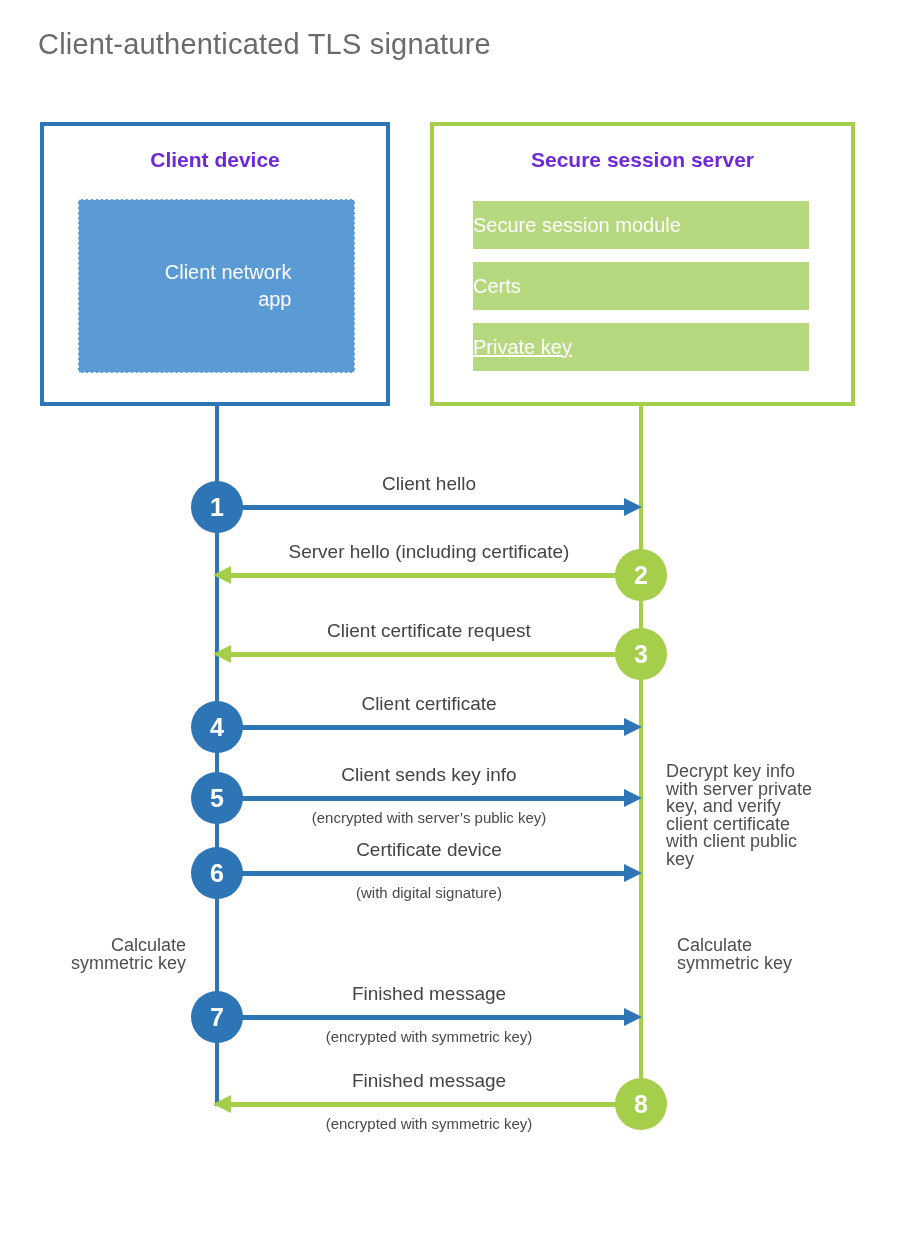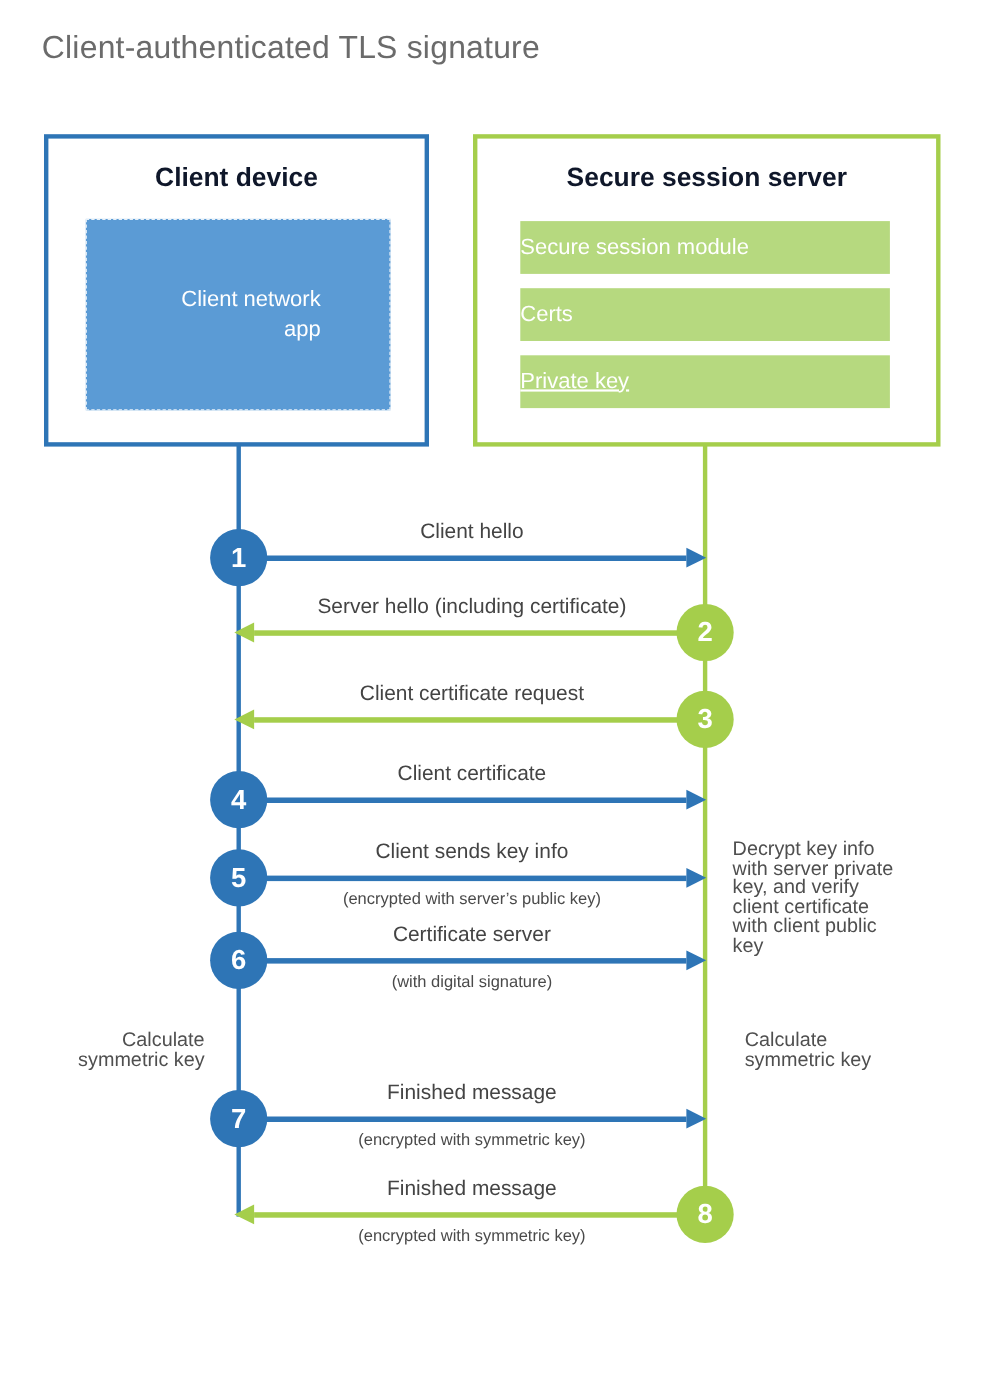--- a/index.html
+++ b/index.html
@@ -8,21 +8,21 @@
     font-family:"Liberation Sans","DejaVu Sans",sans-serif; overflow:hidden;
   }
   .page-title {
     position:absolute; left:38px; top:28px; font-size:29px; color:#6b6b6b;
     font-weight:400; letter-spacing:0.2px;
   }
   
   .actor-box { position:absolute; top:122px; height:284px; box-sizing:border-box; background:#fff; z-index:1; }
   .client-box { left:40px; width:350px; border:4px solid #2e75b6; }
   .server-box { left:430px; width:425px; border:4px solid #a5ce4b; }
-  .actor-title { margin-top:22px; text-align:center; font-size:24px; font-weight:bold; color:#0f172a; }
+  .actor-title { margin-top:22px; text-align:center; font-size:21px; font-weight:bold; color:#6d28d9; }
   .app-box {
     position:absolute; left:78px; top:199px; width:277px; height:174px; box-sizing:border-box;
     background:#5b9bd5; border:1px dashed rgba(255,255,255,0.85);
     display:flex; align-items:center; justify-content:center; z-index:2;
   }
   .app-box span { display:block; max-width:150px; text-align:right; color:#ffffff; font-size:20px; line-height:27px; }
   .module-bar {
     position:absolute; left:473px; width:336px; height:48px; background:#b6d97f;
     display:flex; align-items:center; justify-content:flex-start;
     color:#ffffff; font-size:20px; z-index:2;
@@ -109,21 +109,21 @@
   <div class="msg-line blue" style="top:725px"></div>
   <div class="ah right" style="top:718px"></div>
   <div class="circle blue" style="left:191px; top:701px">4</div>
 
   <div class="msg-label" style="top:764px">Client sends key info</div>
   <div class="msg-line blue" style="top:796px"></div>
   <div class="ah right" style="top:789px"></div>
   <div class="circle blue" style="left:191px; top:772px">5</div>
   <div class="msg-sub" style="top:809px">(encrypted with server’s public key)</div>
 
-  <div class="msg-label" style="top:839px">Certificate server</div>
+  <div class="msg-label" style="top:839px">Certificate device</div>
   <div class="msg-line blue" style="top:871px"></div>
   <div class="ah right" style="top:864px"></div>
   <div class="circle blue" style="left:191px; top:847px">6</div>
   <div class="msg-sub" style="top:884px">(with digital signature)</div>
 
   <div class="note note-decrypt">Decrypt key info with server private key, and verify client certificate with client public key</div>
   <div class="note note-calc-left">Calculate symmetric key</div>
   <div class="note note-calc-right">Calculate symmetric key</div>
 
   <div class="msg-label" style="top:983px">Finished message</div>

